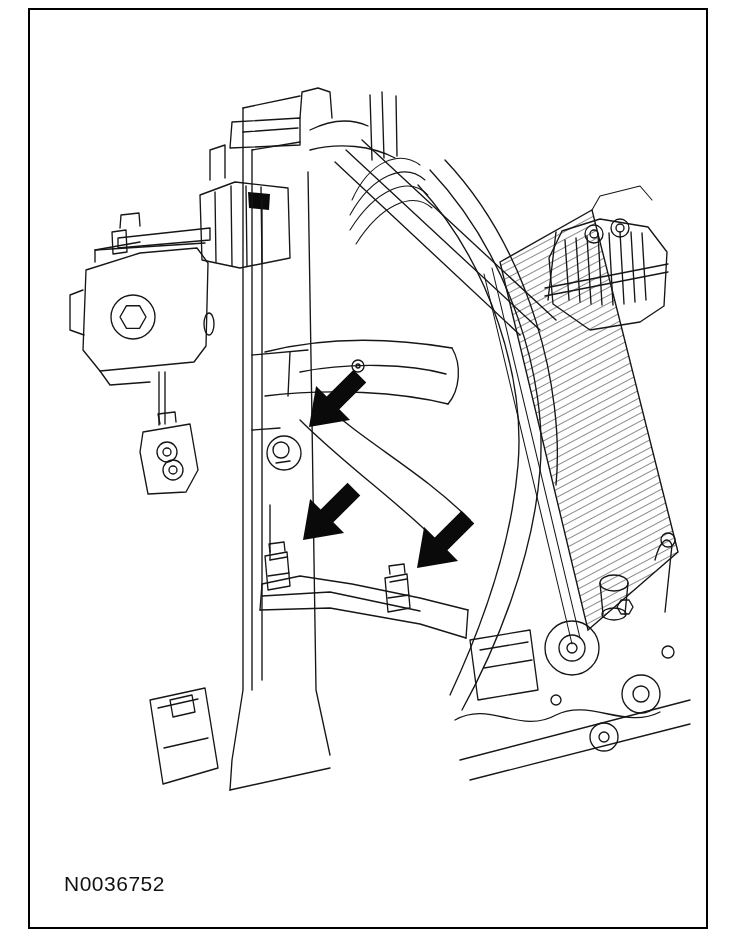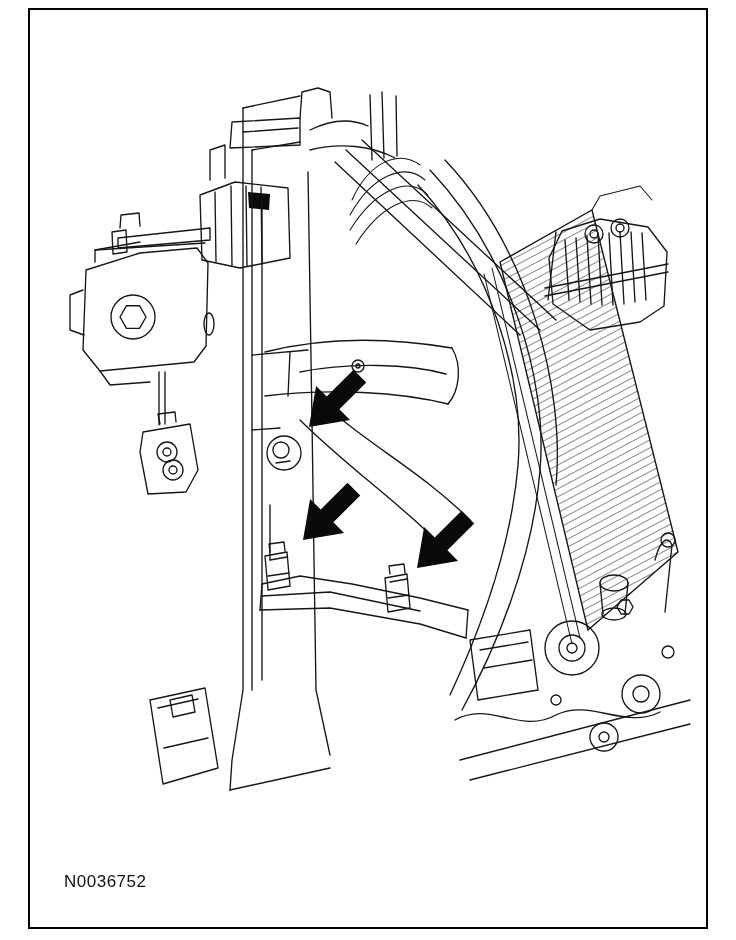--- a/index.html
+++ b/index.html
@@ -48,21 +48,21 @@
   }
   .hatched {
     fill: url(#hatch);
     stroke: #161616;
     stroke-width: 1.4;
   }
   .ref-label {
     position: absolute;
     left: 64px;
     top: 872px;
-    font-size: 17px;
+    font-size: 21px;
     color: #111111;
     letter-spacing: 0.5px;
   }
 </style>
 </head>
 <body>
 
 <div class="page">
   <div class="frame"></div>
 

